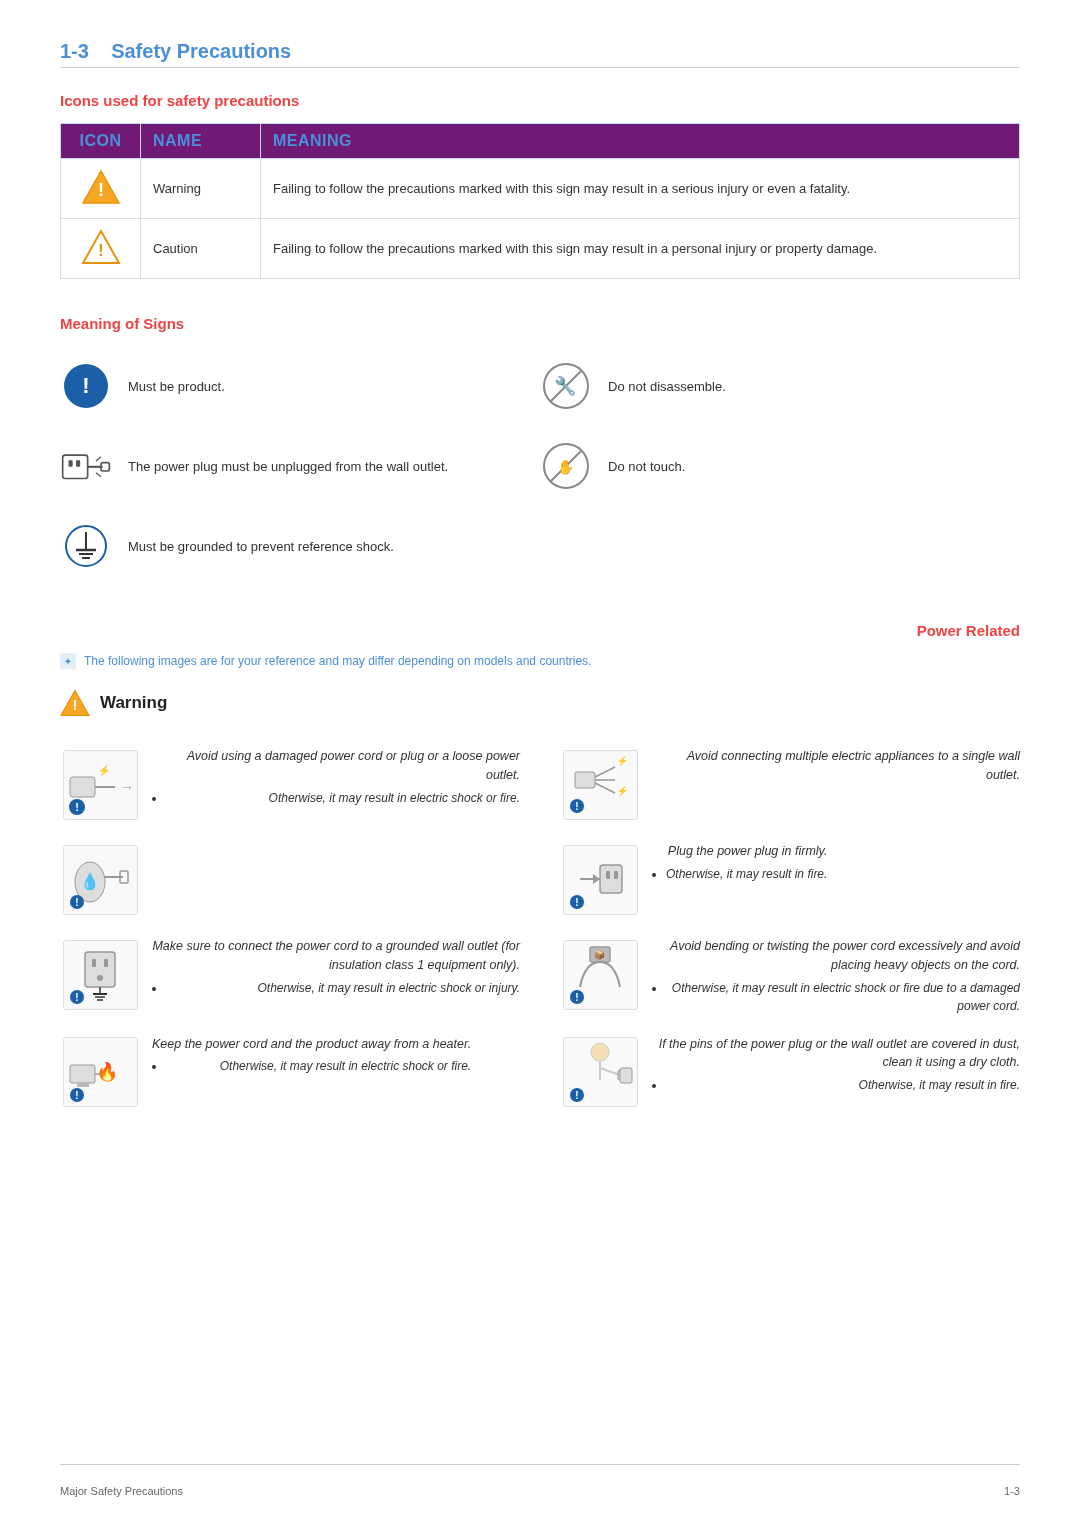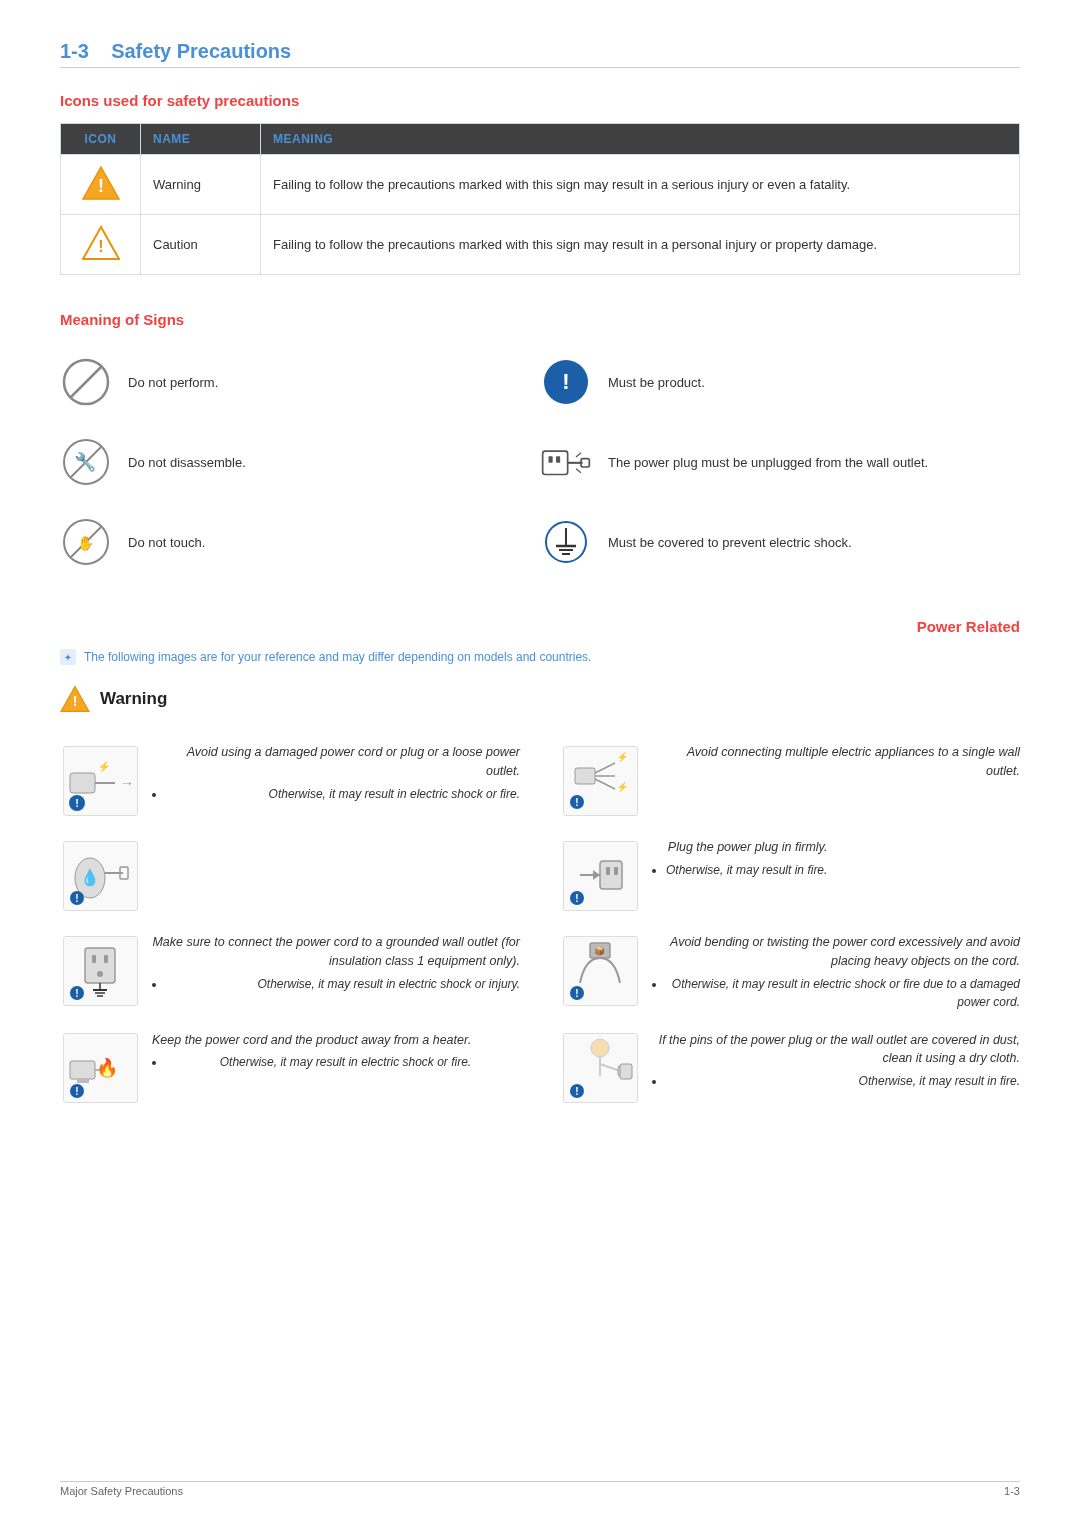--- a/index.html
+++ b/index.html
@@ -32,27 +32,27 @@
     }
 
     
     .precautions-table {
       width: 100%;
       border-collapse: collapse;
       margin-bottom: 36px;
       font-size: 13px;
     }
     .precautions-table th {
-      background: #404040;
+      background: #701a75;
       color: #4a90d9;
       font-weight: bold;
       text-align: left;
       padding: 8px 12px;
       border: 1px solid #c8d8ee;
-      font-size: 12px;
+      font-size: 16px;
       letter-spacing: 0.5px;
     }
     .precautions-table td {
       padding: 10px 12px;
       border: 1px solid #ddd;
       vertical-align: middle;
     }
     .precautions-table .icon-cell {
       text-align: center;
       width: 80px;
@@ -153,21 +153,21 @@
     .page-footer {
       position: fixed;
       bottom: 30px;
       left: 60px;
       right: 60px;
       display: flex;
       justify-content: space-between;
       font-size: 11px;
       color: #666;
       border-top: 1px solid #ccc;
-      padding-top: 3px;
+      padding-top: 20px;
     }
 
     
     .img-placeholder {
       width: 75px;
       height: 70px;
       border: 1px solid #ddd;
       display: flex;
       align-items: center;
       justify-content: center;
@@ -223,29 +223,20 @@
       <td class="name-cell">Caution</td>
       <td>Failing to follow the precautions marked with this sign may result in a personal injury or property damage.</td>
     </tr>
   </tbody>
 </table>
 
 <div class="signs-section">
   <div class="sub-title">Meaning of Signs</div>
   <div class="signs-grid">
 
-    <div class="sign-item">
-      <div class="sign-icon">
-        <svg width="50" height="50" viewBox="0 0 50 50">
-          <circle cx="25" cy="25" r="22" fill="none" stroke="#888" stroke-width="2.5"></circle>
-          <line x1="10" y1="40" x2="40" y2="10" stroke="#888" stroke-width="2.5"></line>
-        </svg>
-      </div>
-      <div class="sign-text">Do not perform.</div>
-    </div>
 
     <div class="sign-item">
       <div class="sign-icon">
         <div style="background:#1a5fa8; border-radius:50%; width:44px; height:44px; display:flex; align-items:center; justify-content:center;">
           <span style="color:white; font-weight:bold; font-size:22px; font-family:Arial;">!</span>
         </div>
       </div>
       <div class="sign-text">Must be product.</div>
     </div>
 
@@ -294,21 +285,21 @@
       <div class="sign-icon">
         <svg width="44" height="44" viewBox="0 0 44 44">
           <circle cx="22" cy="22" r="20" fill="none" stroke="#1a5fa8" stroke-width="2"></circle>
 
           <line x1="22" y1="8" x2="22" y2="26" stroke="#333" stroke-width="2"></line>
           <line x1="12" y1="26" x2="32" y2="26" stroke="#333" stroke-width="2.5"></line>
           <line x1="15" y1="30" x2="29" y2="30" stroke="#333" stroke-width="2"></line>
           <line x1="18" y1="34" x2="26" y2="34" stroke="#333" stroke-width="2"></line>
         </svg>
       </div>
-      <div class="sign-text">Must be covered to prevent electric shock.</div>
+      <div class="sign-text">Must be grounded to prevent reference shock.</div>
     </div>
 
   </div>
 </div>
 
 <div class="power-section">
   <div class="sub-title">Power Related</div>
   <div class="note-line">
 
     <svg width="16" height="16" viewBox="0 0 16 16">

